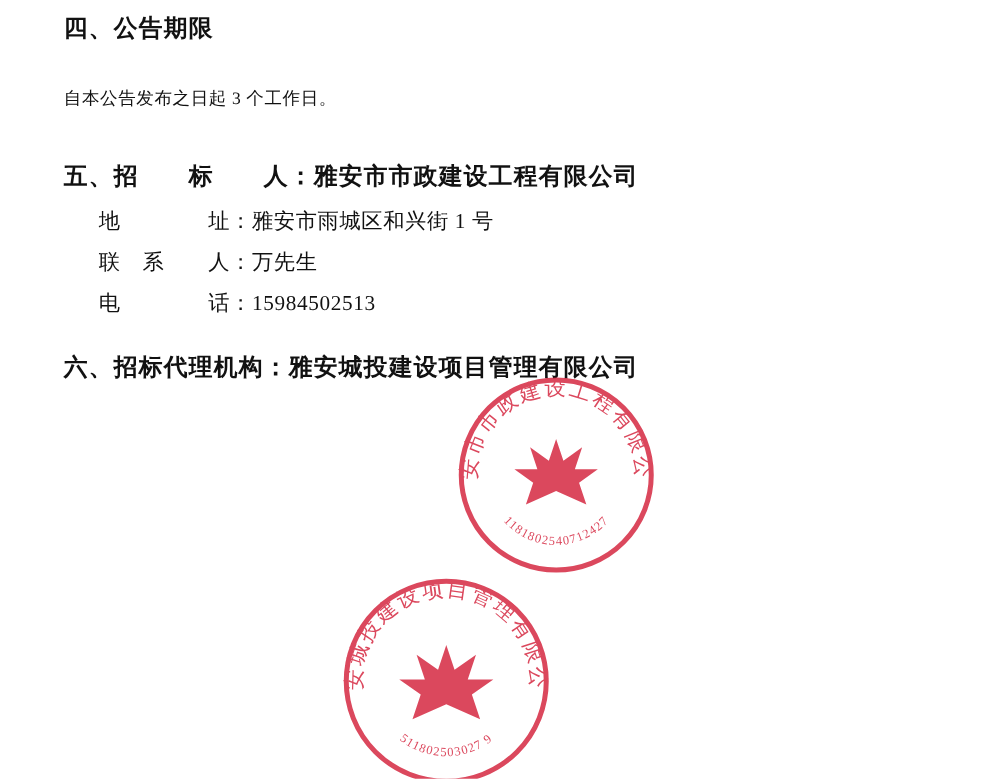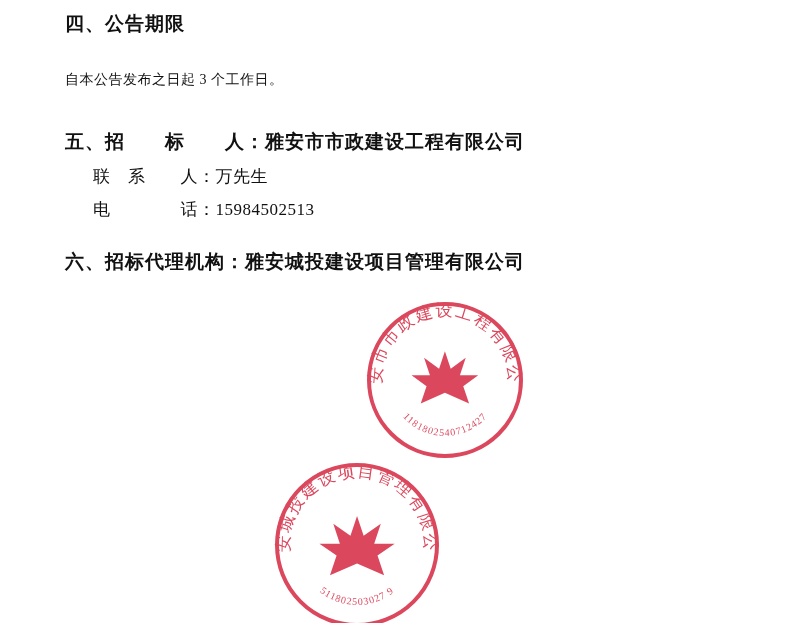--- a/index.html
+++ b/index.html
@@ -13,21 +13,21 @@
     font-family: "Liberation Serif", "DejaVu Serif", serif;
     color: #111111;
     overflow: hidden;
     position: relative;
   }
   .page {
     position: relative;
     width: 785px;
     height: 623px;
     box-sizing: border-box;
-    padding: 10px 60px 0 65px;
+    padding: 10px 60px 0 51px;
   }
   .section-heading {
     font-size: 19px;
     font-weight: bold;
     letter-spacing: 1px;
     margin: 0 0 22px 0;
     line-height: 1.5;
   }
   .para {
     font-size: 14px;
@@ -87,20 +87,21 @@
 <body>
 
 <div class="page">
 
   <h2 class="section-heading">四、公告期限</h2>
 
   <p class="para">自本公告发布之日起 3 个工作日。</p>
 
   <div class="contact-block">
     <div class="contact-title"><span>五、招　　标　　人：</span><span class="org">雅安市市政建设工程有限公司</span></div>
+    <div class="contact-row"><span class="lbl">地　　　　址：</span><span>雅安市雨城区和兴街 1 号</span></div>
     <div class="contact-row"><span class="lbl">联　系　　人：</span><span>万先生</span></div>
     <div class="contact-row"><span class="lbl">电　　　　话：</span><span>15984502513</span></div>
   </div>
 
   <div class="contact-block block-two">
     <div class="contact-title"><span>六、招标代理机构：</span><span class="org">雅安城投建设项目管理有限公司</span></div>
   </div>
 
   <div class="seal seal-top">
     <svg width="180" height="180" viewBox="0 0 180 180" aria-hidden="true">

